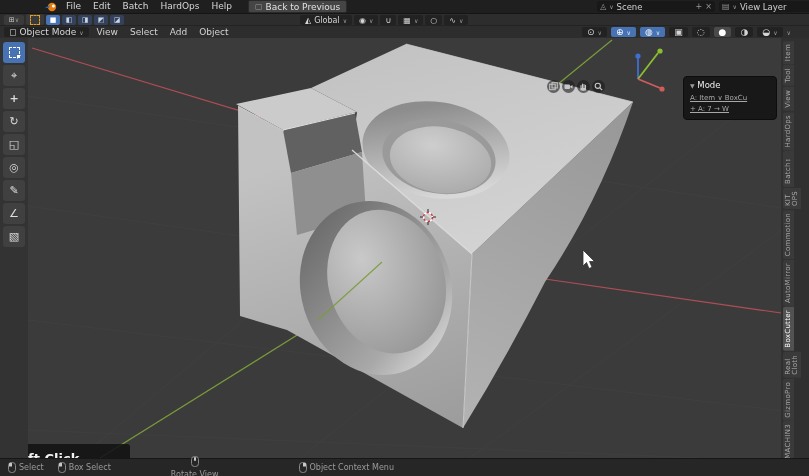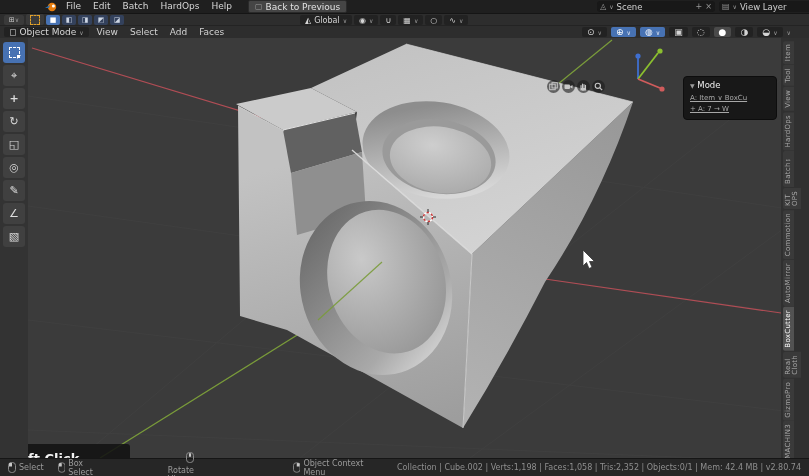--- a/index.html
+++ b/index.html
@@ -159,21 +159,21 @@
 
   <div id="row3" class="abs row">
     <div class="pillbtn" style="margin-left:4px;">
       <span>◻</span>
       <span>Object Mode</span>
       <span class="chev">∨</span>
     </div>
     <span class="hdrmenu">View</span>
     <span class="hdrmenu">Select</span>
     <span class="hdrmenu">Add</span>
-    <span class="hdrmenu">Faces</span>
+    <span class="hdrmenu">Object</span>
     <div style="margin-left:auto;display:flex;align-items:center;margin-right:18px;gap:2px;">
       <div class="pillbtn">
         <span>⊙</span>
         <span class="chev">∨</span>
       </div>
       <div class="pillbtn" style="background:#4772b3;color:#fff;">
         <span>⊕</span>
         <span class="chev" style="color:#dfe6f2;">∨</span>
       </div>
       <div class="pillbtn" style="background:#4772b3;color:#fff;">
@@ -414,16 +414,15 @@
         </svg>
       <span>Rotate View</span>
     </span>
     <span class="skey" style="margin-left:66px;">
       <svg width="8" height="11" viewBox="0 0 8 11">
           <rect x="0.5" y="0.5" width="7" height="10" rx="3" fill="none" stroke="#8a8a8a"></rect>
           <path d="M7,1.2 Q5.5,0.5 4,1 L4,4.5 L7,4.5 Z" fill="#c8c8c8"></path>
         </svg>
       <span>Object Context Menu</span>
     </span>
-    <span id="statusright">Collection | Cube.002 | Verts:1,198 | Faces:1,058 | Tris:2,352 | Objects:0/1 | Mem: 42.4 MB | v2.80.74</span>
   </div>
 
 </div>
 
 </body></html>

